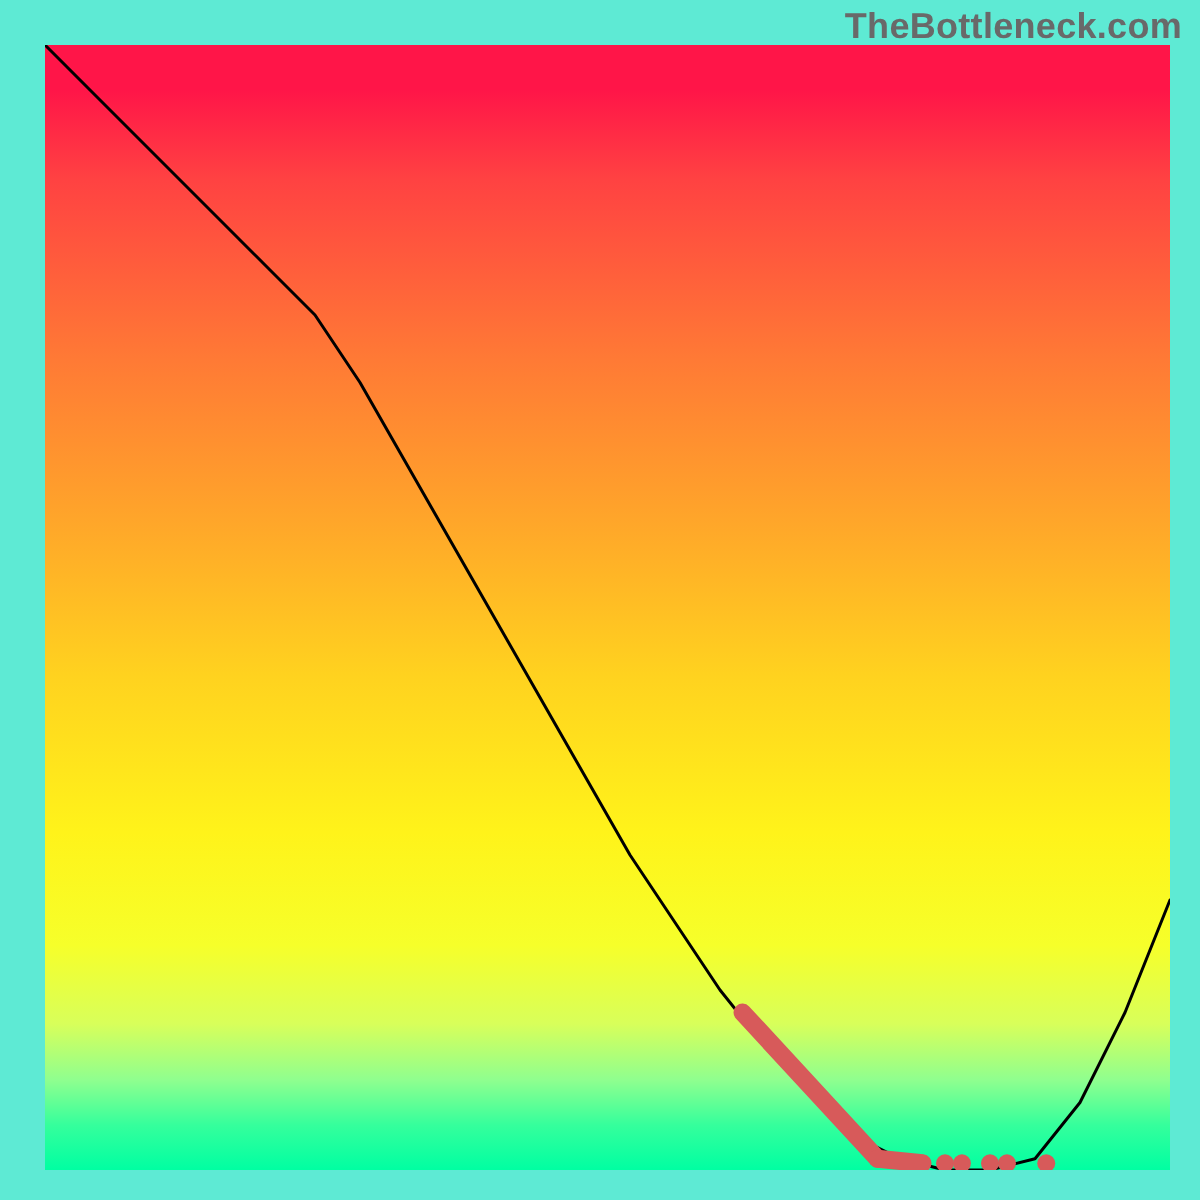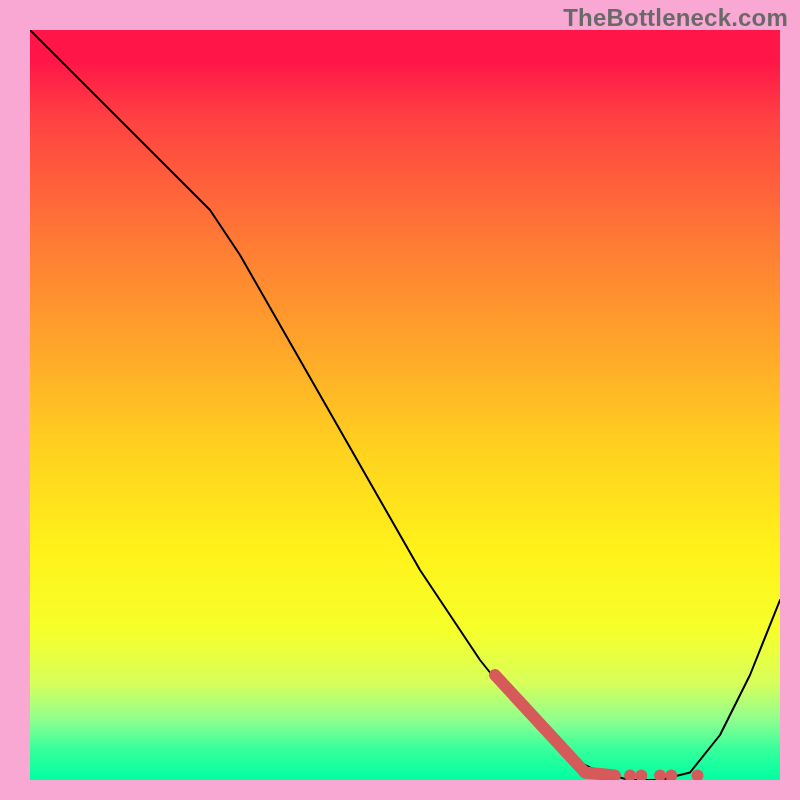--- a/index.html
+++ b/index.html
@@ -1,21 +1,21 @@
 <!DOCTYPE html>
 <html><head>
 <meta charset="utf-8">
 <style>
   * { margin: 0; padding: 0; box-sizing: border-box; }
   html, body { width: 800px; height: 800px; background: #000; overflow: hidden; }
   .frame {
     position: relative;
     width: 800px;
     height: 800px;
-    background: #f9a8d4;
+    background: #5eead4;
   }
   .watermark {
     position: absolute;
     top: 4px;
     right: 12px;
     font-family: Arial, Helvetica, sans-serif;
     font-size: 24px;
     font-weight: 600;
     color: #696969;
     letter-spacing: 0.2px;

